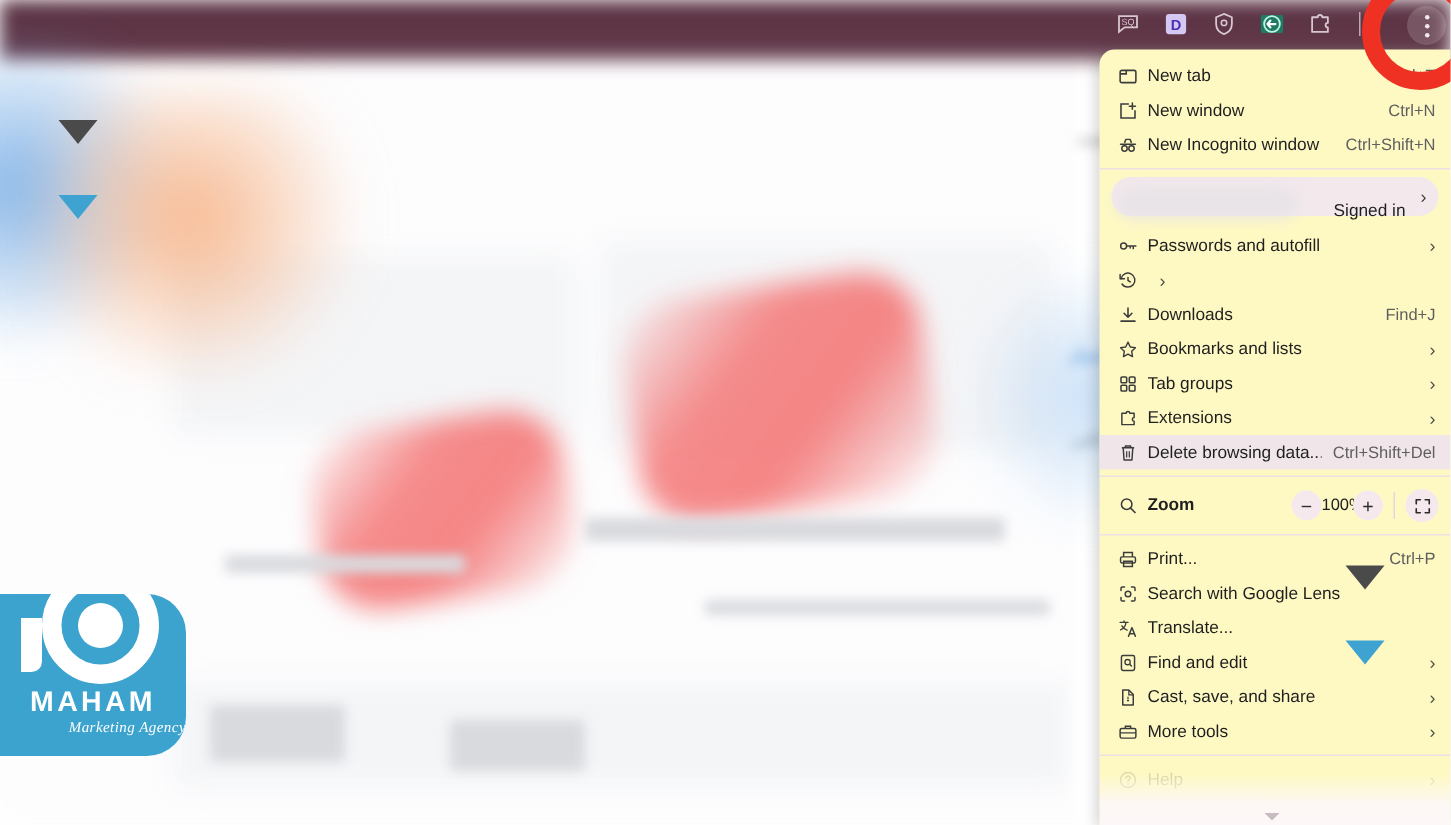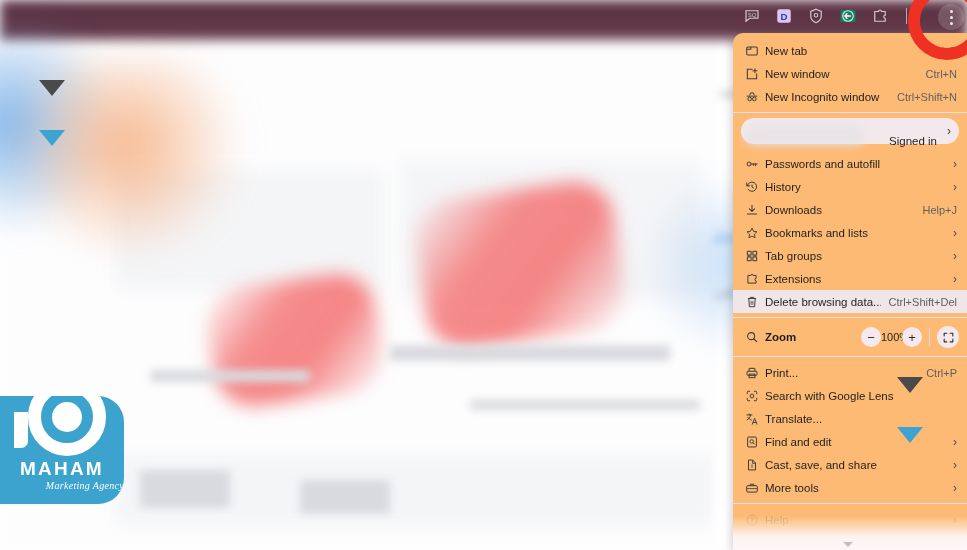--- a/index.html
+++ b/index.html
@@ -136,21 +136,21 @@
     width: 26px; height: 26px; border-radius: 50%;
     background: rgba(255,255,255,.16);
     display: flex; flex-direction: column; align-items: center; justify-content: center; gap: 3px;
   }
   .kebab i { width: 3px; height: 3px; border-radius: 50%; background: #f2e9ee; display: block; }
 
   
   .menu {
     position: absolute; left: 733px; top: 33px;
     width: 234px; height: 517px;
-    background: #fdba74;
+    background: #fef9c3;
     border-radius: 10px 0 0 0;
     box-shadow: -2px 2px 10px rgba(0,0,0,.18);
     overflow: hidden;
     font-size: 11.5px;
     color: #1f1f1f;
   }
   .mrow {
     position: relative;
     display: flex; align-items: center;
     height: 23px;
@@ -340,31 +340,30 @@
       <span class="mchev">›</span>
     </div>
     <div class="mrow">
       <span class="mic">
         <svg width="14" height="14" viewBox="0 0 24 24">
             <path d="M4 10a8 8 0 1 1 1.2 6" fill="none" stroke="#3c3c3c" stroke-width="1.7" stroke-linecap="round"></path>
             <path d="M3 5v5h5" fill="none" stroke="#3c3c3c" stroke-width="1.7" stroke-linecap="round" stroke-linejoin="round"></path>
             <path d="M12 8.5V12l2.6 1.6" fill="none" stroke="#3c3c3c" stroke-width="1.7" stroke-linecap="round"></path>
           </svg>
       </span>
-      <span class="mlabel">History</span>
       <span class="mchev">›</span>
     </div>
     <div class="mrow">
       <span class="mic">
         <svg width="14" height="14" viewBox="0 0 24 24">
             <path d="M12 4v10M7.5 10l4.5 4.5L16.5 10M4 19h16" fill="none" stroke="#3c3c3c" stroke-width="1.8" stroke-linecap="round" stroke-linejoin="round"></path>
           </svg>
       </span>
       <span class="mlabel">Downloads</span>
-      <span class="mshort">Help+J</span>
+      <span class="mshort">Find+J</span>
     </div>
     <div class="mrow">
       <span class="mic">
         <svg width="14" height="14" viewBox="0 0 24 24">
             <path d="M12 3.6l2.6 5.5 5.9.8-4.3 4.2 1 6-5.2-2.9-5.2 2.9 1-6L3.5 9.9l5.9-.8z" fill="none" stroke="#3c3c3c" stroke-width="1.6" stroke-linejoin="round"></path>
           </svg>
       </span>
       <span class="mlabel">Bookmarks and lists</span>
       <span class="mchev">›</span>
     </div>

